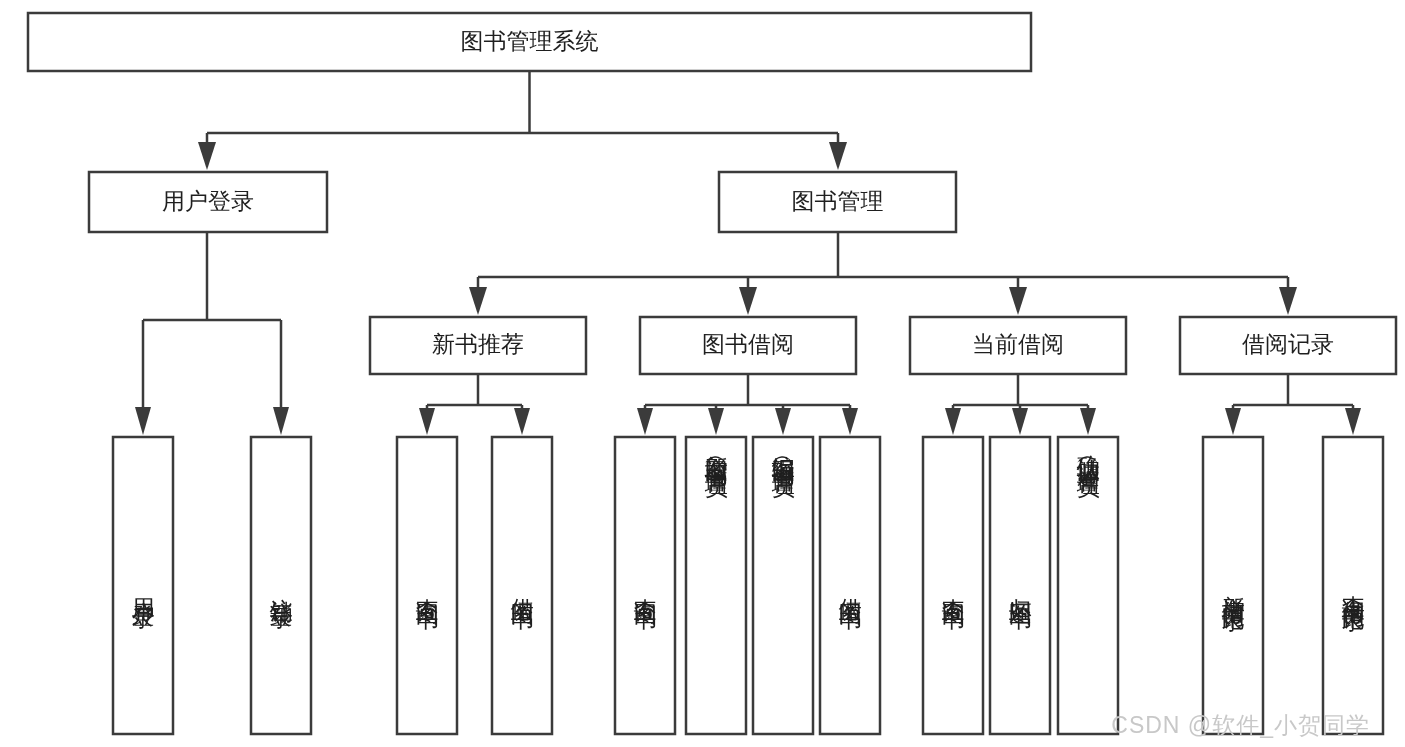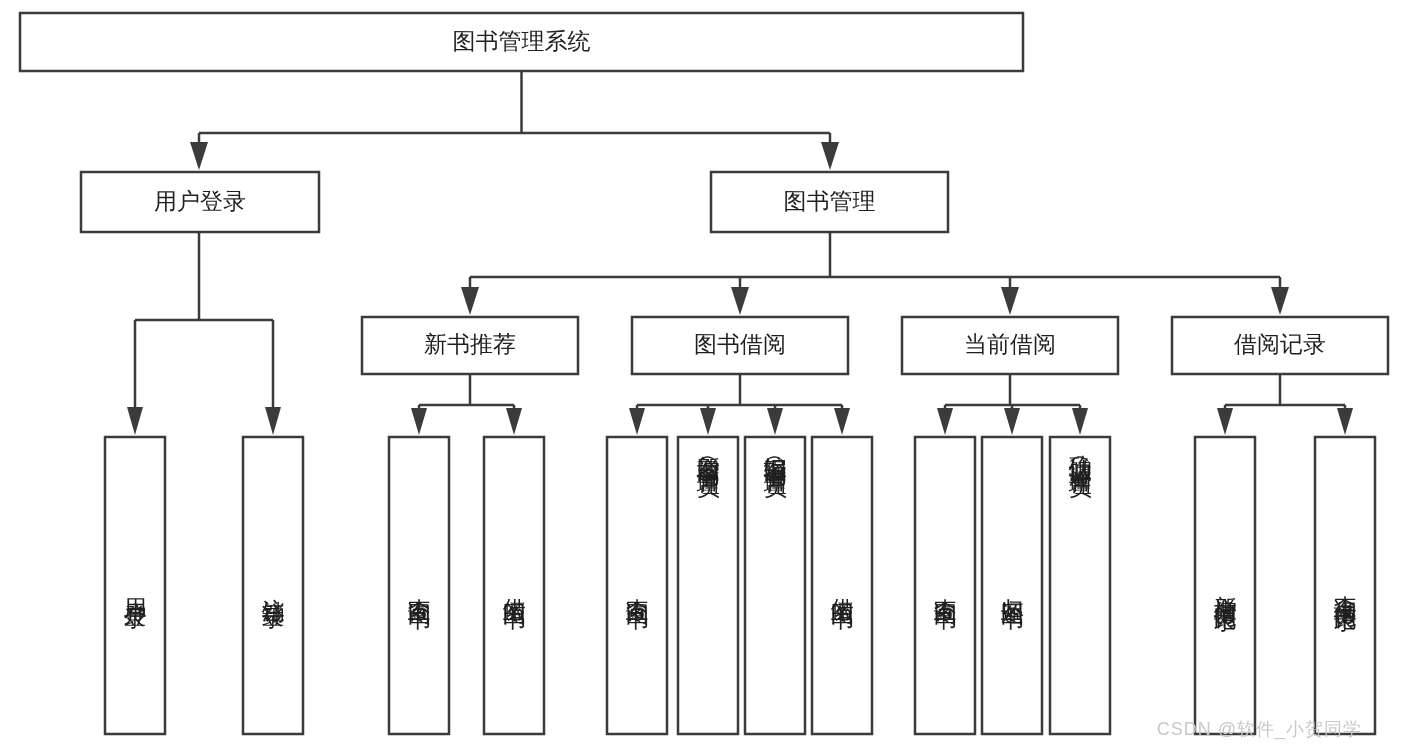--- a/index.html
+++ b/index.html
@@ -9,21 +9,21 @@
   }
   body {
     width: 1405px;
     height: 747px;
     font-family: "Liberation Sans", "DejaVu Sans", sans-serif;
     overflow: hidden;
     position: relative;
   }
   #diagram-root {
     position: absolute;
-    left: 0;
+    left: 8px;
     top: 0;
     width: 1370px;
     height: 747px;
   }
   svg.flowchart {
     display: block;
     width: 1405px;
     height: 747px;
   }
   .node-box {
@@ -68,21 +68,21 @@
     line-height: 1.28;
     letter-spacing: 3px;
     color: #1f1f1f;
     white-space: nowrap;
   }
   .watermark {
     position: absolute;
     right: 8px;
     bottom: 6px;
     font-family: "Liberation Sans", "DejaVu Sans", sans-serif;
-    font-size: 18px;
+    font-size: 23px;
     color: #c8c8c8;
     letter-spacing: 1px;
     white-space: nowrap;
     user-select: none;
   }
 </style>
 </head>
 <body>
 
 <div id="diagram-root">

